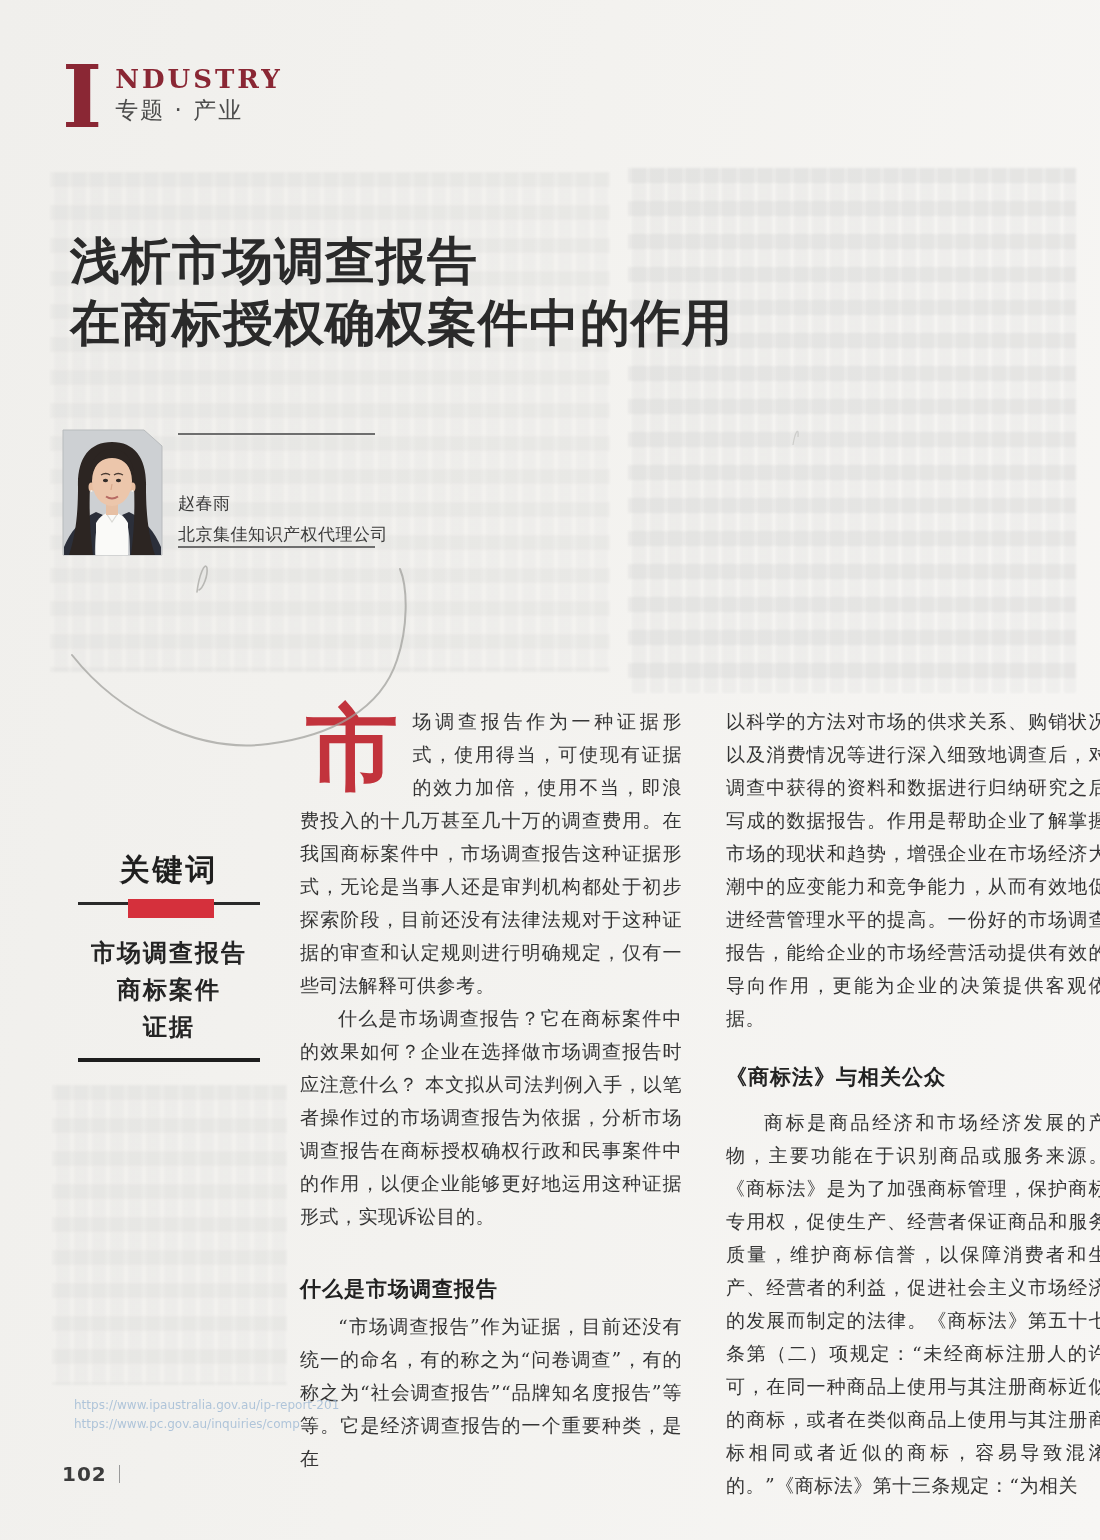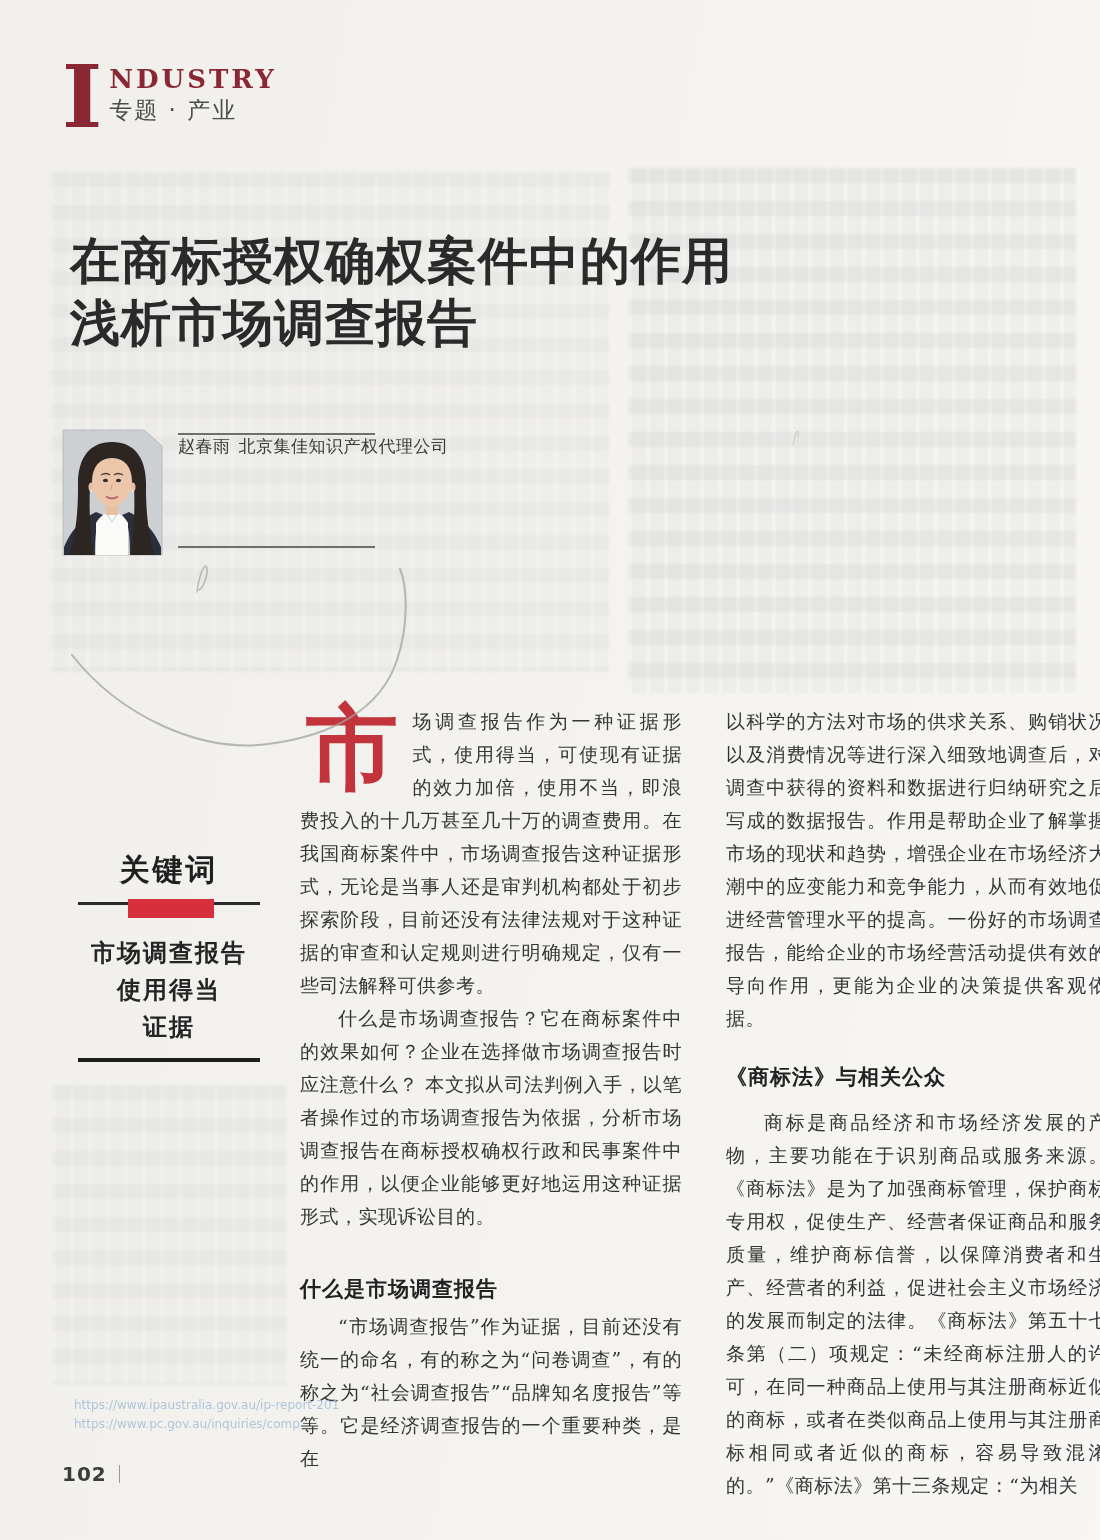--- a/index.html
+++ b/index.html
@@ -13,42 +13,42 @@
     position:relative; width:1100px; height:1540px;
     background:linear-gradient(100deg,#f0efec 0%,#f3f2ef 45%,#f7f6f4 100%);
     overflow:hidden;
   }
   
   .masthead{ position:absolute; left:62px; top:60px; display:flex; align-items:flex-start; }
   .masthead .initial{
     font-family:"DejaVu Serif",serif; font-size:86px; line-height:74px;
     color:#8a2734; font-weight:700; letter-spacing:0;
   }
-  .masthead .mast-right{ margin-left:7px; padding-top:6px; }
+  .masthead .mast-right{ margin-left:13px; padding-top:6px; }
   .masthead .section-en{
     font-family:"DejaVu Serif",serif; font-size:26px; line-height:26px;
     color:#8a2734; letter-spacing:3px; font-weight:600;
   }
   .masthead .section-cn{
     font-family:"DejaVu Sans","Liberation Sans",sans-serif;
     font-size:23px; line-height:30px; color:#4c4c4c; letter-spacing:2px; margin-top:3px;
   }
   
   .title{
     position:absolute; left:70px; top:230px; width:760px;
     font-family:"DejaVu Sans","Liberation Sans",sans-serif;
     font-size:50px; font-weight:700; color:#2a2a2a;
     line-height:62px; letter-spacing:1px;
   }
   
   .author-photo{ position:absolute; left:62px; top:429px; width:101px; height:127px; }
   .author-info{
     position:absolute; left:178px; top:433px; width:197px; height:115px;
     border-top:2px solid #6e6e6e; border-bottom:2px solid #6e6e6e;
-    display:flex; justify-content:space-between; gap:8px;
+    display:flex; flex-direction:column; justify-content:flex-end; gap:8px;
   }
   .author-name, .author-org{
     font-family:"DejaVu Sans","Liberation Sans",sans-serif;
     font-size:17px; color:#3a3a3a; letter-spacing:0.5px; white-space:nowrap;
   }
   
   .kw-box{ position:absolute; left:78px; top:850px; width:182px; }
   .kw-title{
     font-family:"DejaVu Serif",serif; font-weight:700; font-size:30px;
     color:#1f1f1f; text-align:center; letter-spacing:3px;
@@ -123,22 +123,22 @@
 
   <div class="masthead">
     <div class="initial">I</div>
     <div class="mast-right">
       <div class="section-en">NDUSTRY</div>
       <div class="section-cn">专题 · 产业</div>
     </div>
   </div>
 
   <div class="title">
+    <div>浅析市场调查报告</div>
     <div>在商标授权确权案件中的作用</div>
-    <div>浅析市场调查报告</div>
   </div>
 
   <svg class="author-photo" viewBox="0 0 101 127">
     <defs>
       <clipPath id="pc">
           <path d="M1,1 H82 L100,17 V126 H1 Z"></path>
         </clipPath>
     </defs>
     <path d="M1,1 H82 L100,17 V126 H1 Z" fill="#cdd0d3" stroke="#b8bbbd" stroke-width="1"></path>
     <g clip-path="url(#pc)">
@@ -177,21 +177,21 @@
   </div>
 
   <div class="kw-box">
     <div class="kw-title">关键词</div>
     <div class="kw-rule">
       <div class="black-line"></div>
       <div class="kw-red"></div>
     </div>
     <div class="kw-items">
       <div class="kw-item">市场调查报告</div>
-      <div class="kw-item">使用得当</div>
+      <div class="kw-item">商标案件</div>
       <div class="kw-item">证据</div>
     </div>
     <div class="kw-bottom"></div>
   </div>
 
   <div class="col col-left">
     <p><span class="dropcap">市</span><span>场调查报告作为一种证据形式，使用得当，可使现有证据的效力加倍，使用不当，即浪费投入的十几万甚至几十万的调查费用。在我国商标案件中，市场调查报告这种证据形式，无论是当事人还是审判机构都处于初步探索阶段，目前还没有法律法规对于这种证据的审查和认定规则进行明确规定，仅有一些司法解释可供参考。</span></p>
     <p class="indent">什么是市场调查报告？它在商标案件中的效果如何？企业在选择做市场调查报告时应注意什么？ 本文拟从司法判例入手，以笔者操作过的市场调查报告为依据，分析市场调查报告在商标授权确权行政和民事案件中的作用，以便企业能够更好地运用这种证据形式，实现诉讼目的。</p>
     <h3 class="body-h">什么是市场调查报告</h3>
     <p class="indent">“市场调查报告”作为证据，目前还没有统一的命名，有的称之为“问卷调查”，有的称之为“社会调查报告”“品牌知名度报告”等等。它是经济调查报告的一个重要种类，是在</p>

